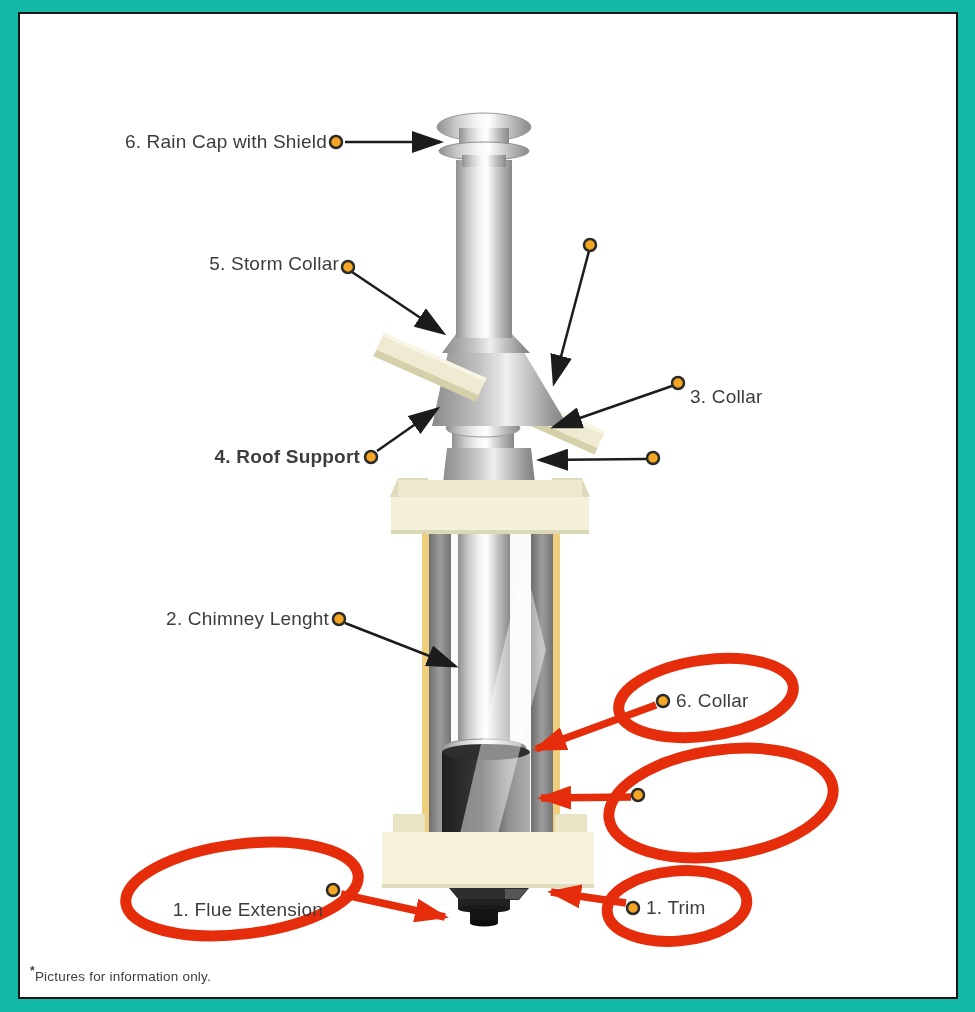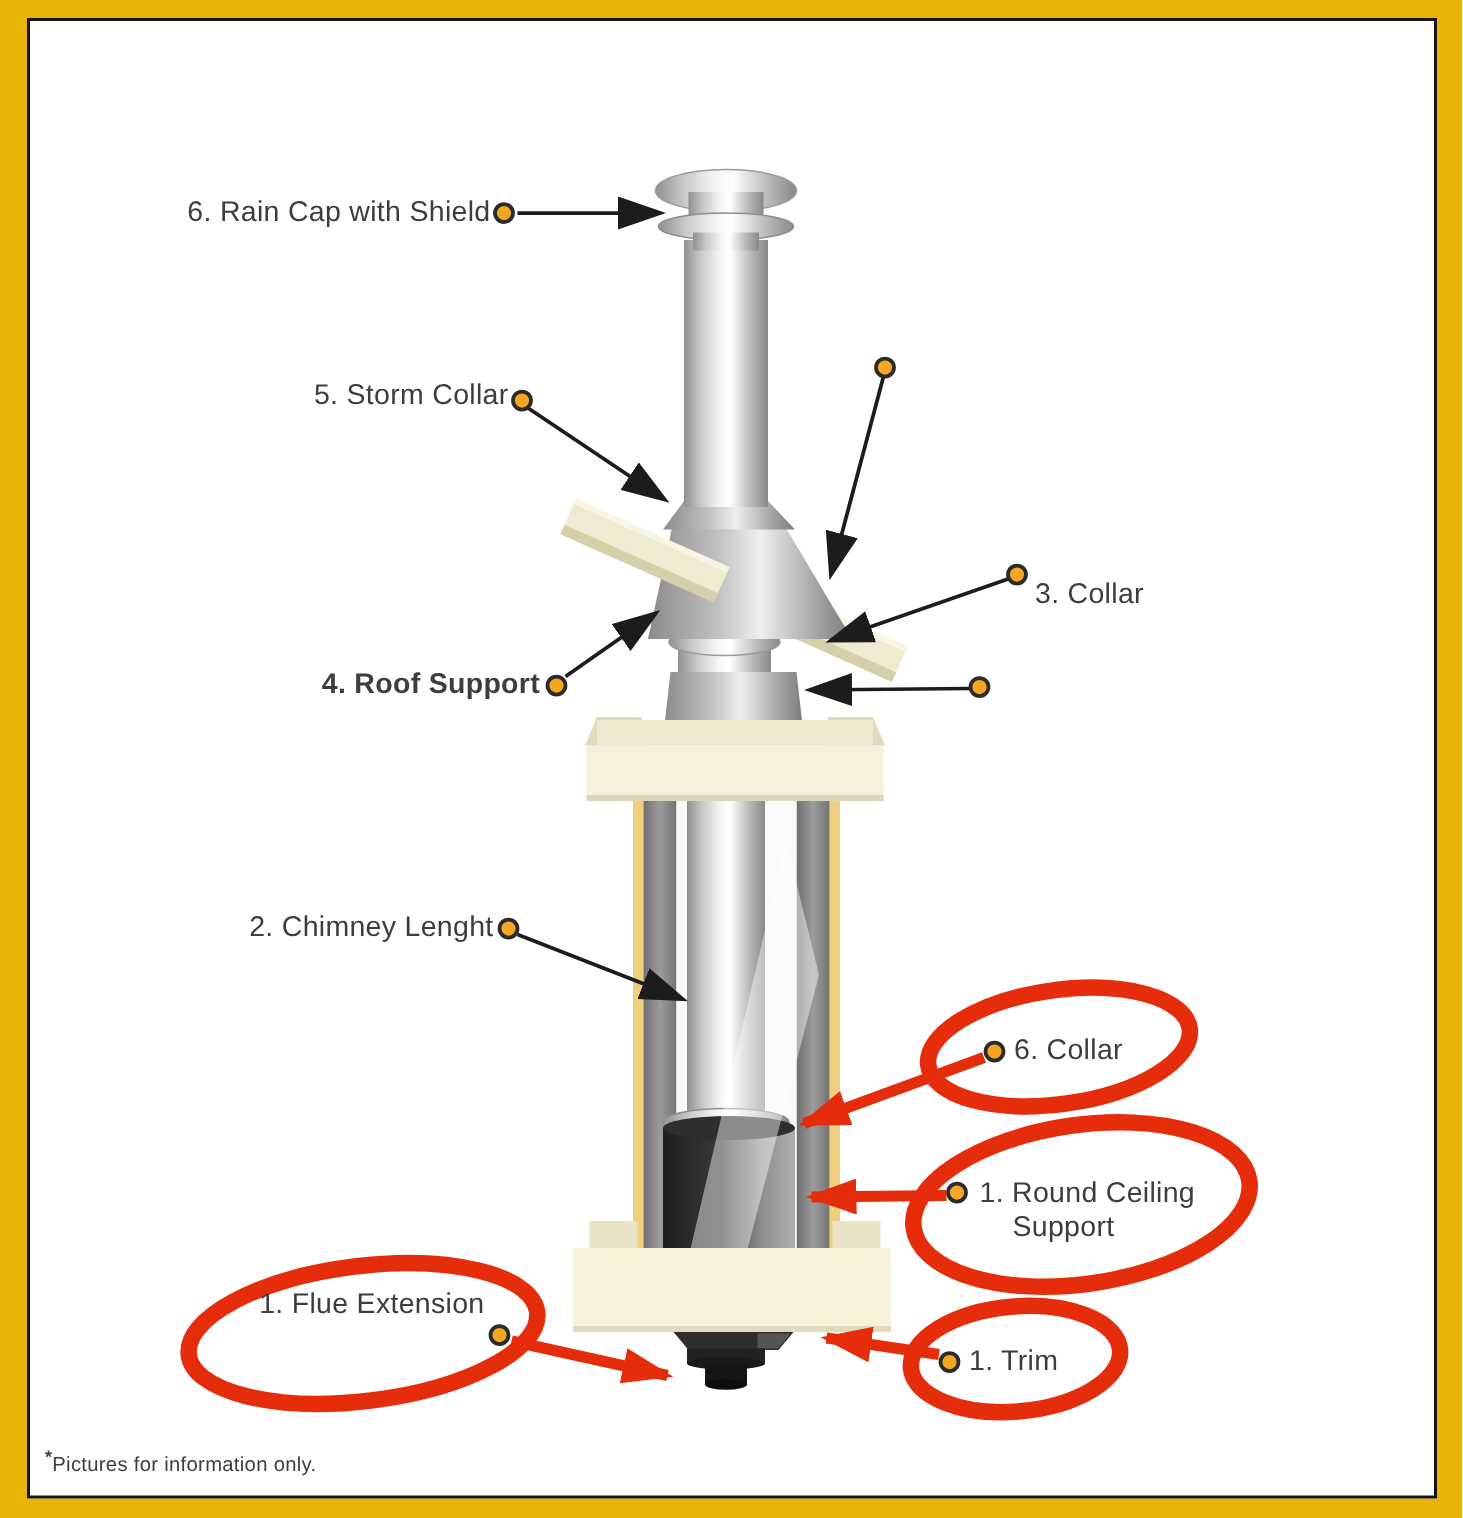--- a/index.html
+++ b/index.html
@@ -1,18 +1,18 @@
 <!DOCTYPE html>
 <html><head>
 <meta charset="utf-8">
 <style>
   html,body{margin:0;padding:0;background:#fff;}
   .canvas{
     position:relative;width:975px;height:1012px;
-    background:#eab308;overflow:hidden;
+    background:#14b8a6;overflow:hidden;
     font-family:"Liberation Sans",sans-serif;
   }
   .panel{
     position:absolute;left:18px;top:12px;right:17px;bottom:13px;
     background:#FFFFFF;border:2px solid #161616;
   }
   .layer{position:absolute;inset:0;}
   svg.art{position:absolute;left:0;top:0;width:975px;height:1012px;}
   .lbl{
     position:absolute;color:#3D3D3D;font-size:19px;line-height:23px;
@@ -173,22 +173,18 @@
     </g>
   </svg>
 
   <div class="layer">
     <div class="lbl" style="right:648px;top:130px;">6. Rain Cap with Shield</div>
     <div class="lbl" style="right:636px;top:252px;">5. Storm Collar</div>
     <div class="lbl" style="left:690px;top:371px;margin-top:14px;">3. Collar</div>
     <div class="lbl" style="right:615px;top:445px;font-weight:bold;">4. Roof Support</div>
     <div class="lbl" style="right:646px;top:607px;margin-left:44px;">2. Chimney Lenght</div>
     <div class="lbl" style="left:676px;top:689px;">6. Collar</div>
-    <div class="lbl" style="left:653px;top:784px;">
-      <div>1. Round Ceiling</div>
-      <div class="line2">Support</div>
-    </div>
-    <div class="lbl" style="right:652px;top:858px;text-align:right;">1. Flue Extension</div>
+    <div class="lbl" style="right:652px;top:898px;text-align:right;">1. Flue Extension</div>
     <div class="lbl" style="left:646px;top:896px;">1. Trim</div>
 
     <div class="footnote"><sup>*</sup><span>Pictures for information only.</span></div>
   </div>
 </div>
 
 </body></html>

